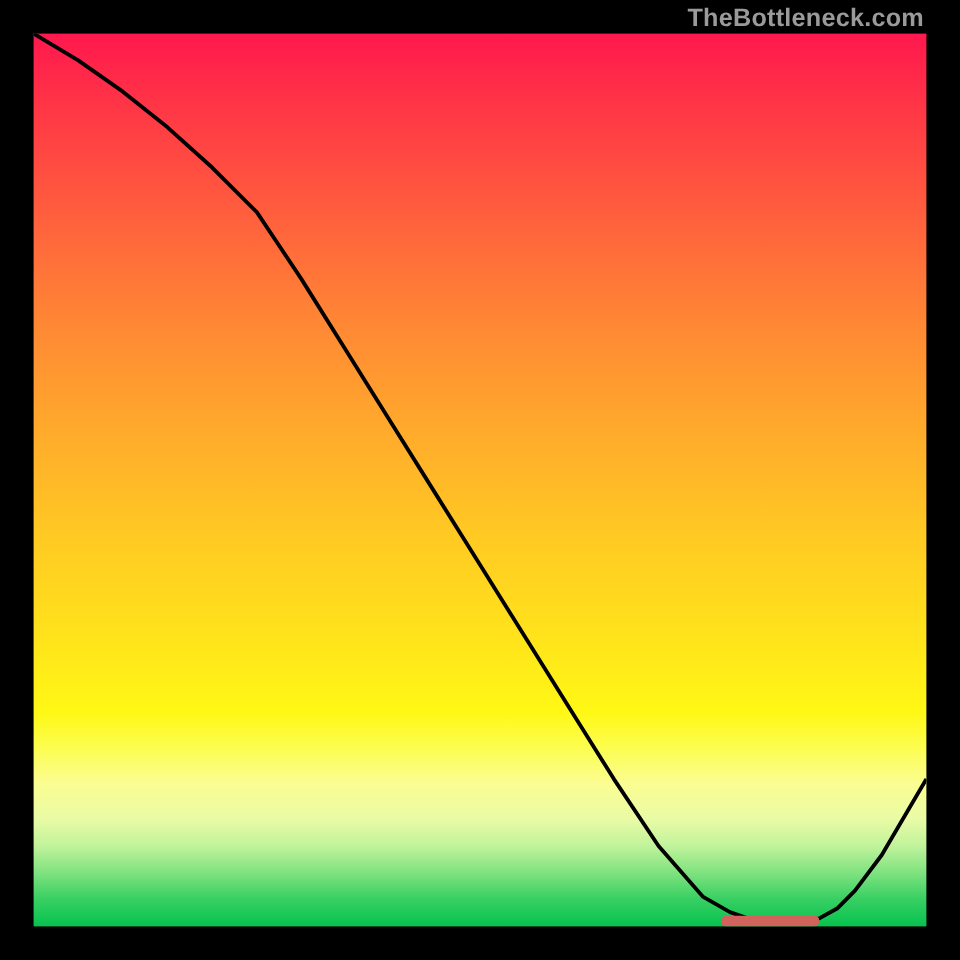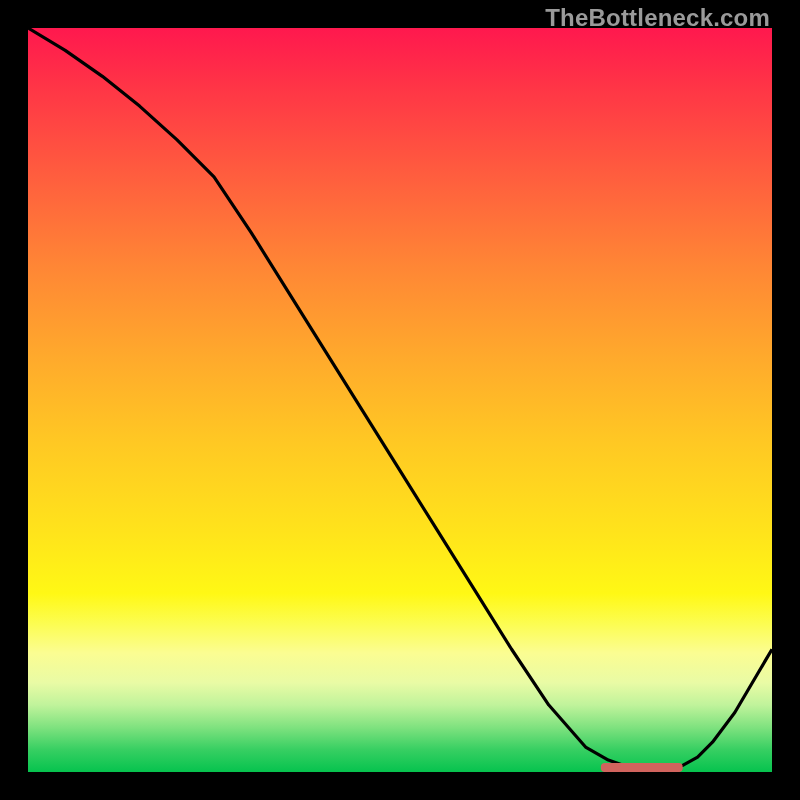--- a/index.html
+++ b/index.html
@@ -44,21 +44,21 @@
     width: 744px;
     height: 744px;
     display: block;
   }
 
   #watermark {
     position: absolute;
     right: 30px;
     top: 4px;
     color: #9a9a9a;
-    font-size: 24px;
+    font-size: 21px;
     font-weight: 600;
     letter-spacing: 0.2px;
     user-select: none;
   }
 </style>
 </head>
 <body>
 
 <div id="chart-container">
   <svg id="curve-svg" viewBox="0 0 744 744" preserveAspectRatio="none">

